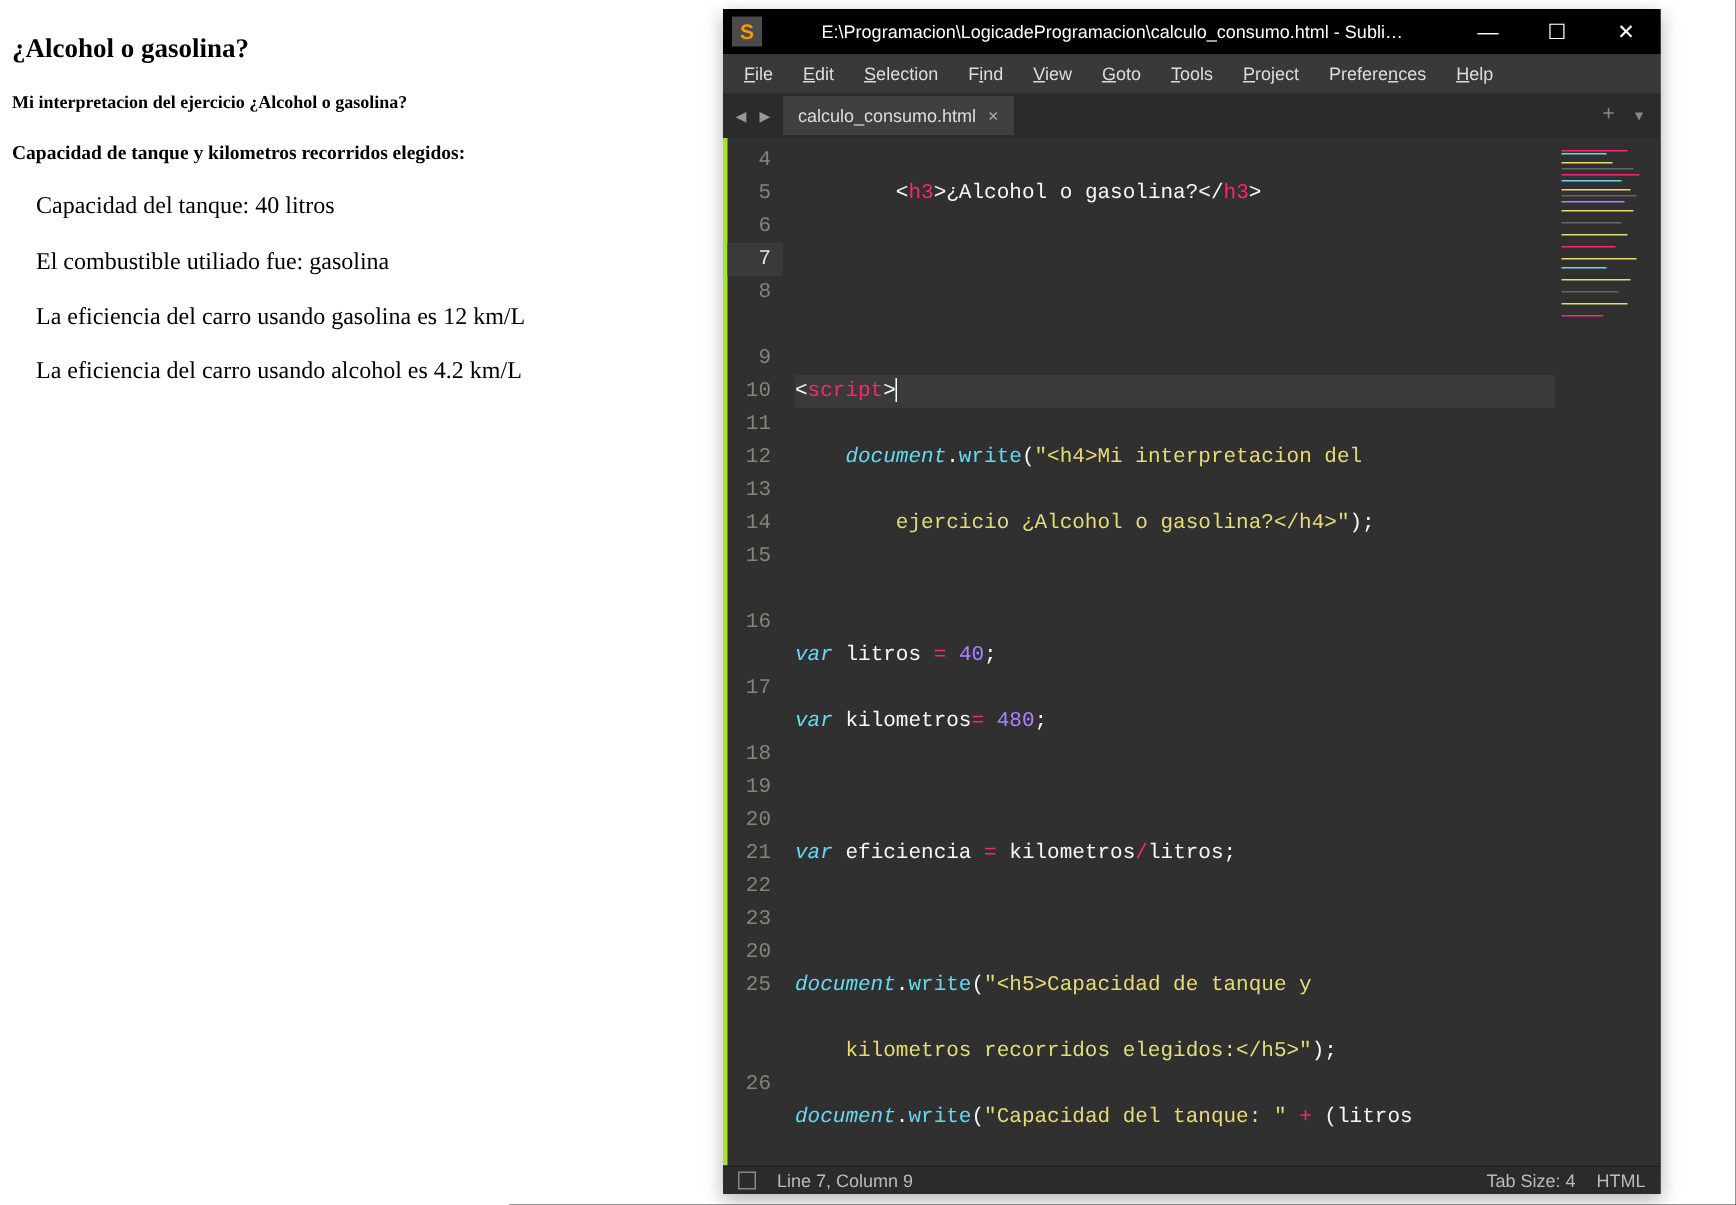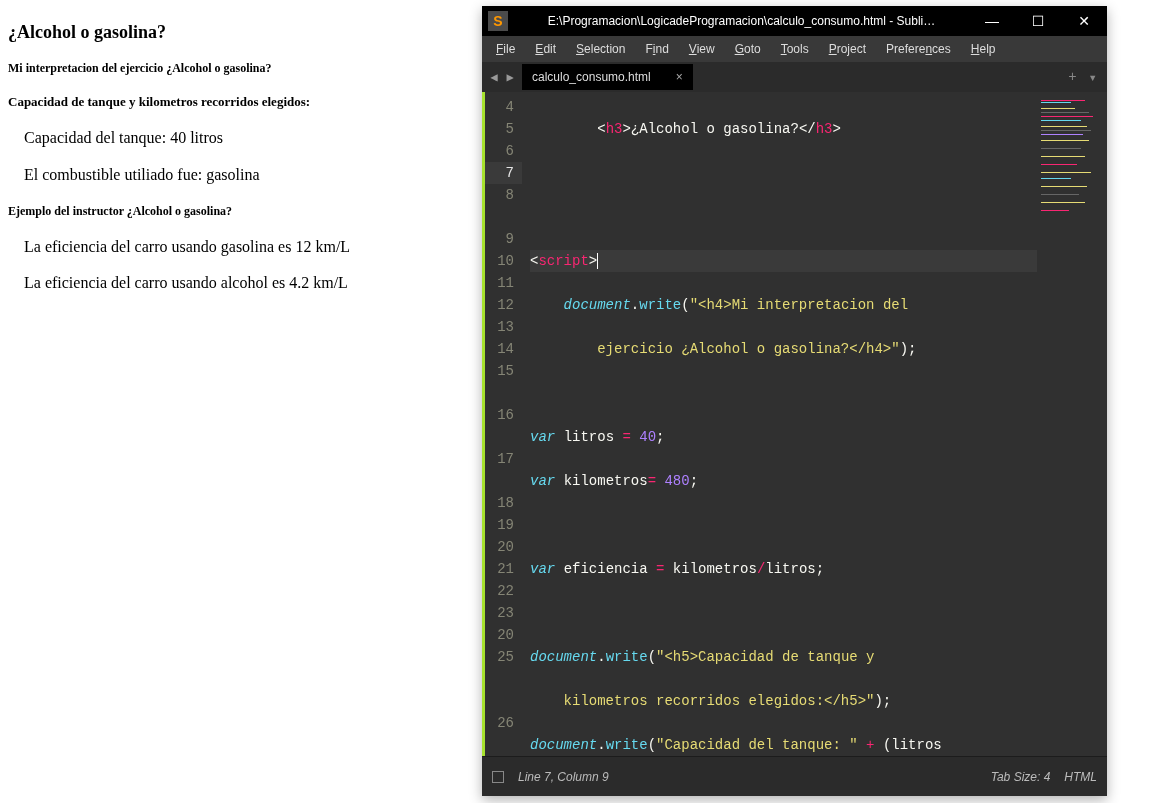--- a/index.html
+++ b/index.html
@@ -79,29 +79,29 @@
     background: #2b2b2b;
     height: 30px;
     display: flex;
     align-items: center;
     padding: 0 4px;
   }
   .tabbar .navarrow {
     width: 16px; color: #999; font-size: 12px; text-align: center;
   }
   .tab {
-    background: #000000;
+    background: #404040;
     height: 26px;
     display: flex; align-items: center;
     padding: 0 10px;
     font-family: "Segoe UI", sans-serif;
     font-size: 12px;
     color: #ddd;
     margin-left: 4px;
-    gap: 25px;
+    gap: 8px;
   }
   .tab .closex { color: #aaa; }
   .tabbar .spacer { flex: 1; }
   .tabbar .plus, .tabbar .dropdown { color: #888; padding: 0 6px; font-size: 14px; }
 
   .editor-wrap {
     flex: 1;
     display: flex;
     background: #303030;
     position: relative;
@@ -145,45 +145,43 @@
   .minimap {
     width: 70px;
     background: #303030;
     position: relative;
   }
   .minimap .mline {
     position: absolute; height: 1px; background: #666; left: 4px;
   }
 
   .statusbar {
-    height: 40px;
+    height: 19px;
     background: #2b2b2b;
     border-top: 1px solid #1c1c1c;
     display: flex;
     align-items: center;
     font-family: "Segoe UI", sans-serif;
     font-size: 12px;
     color: #bbb;
     padding: 0 10px;
     gap: 14px;
-    font-style: italic;
   }
   .statusbar .sq { width: 12px; height: 12px; border: 1px solid #888; }
   .statusbar .spacer { flex: 1; }
 </style>
 </head>
 <body>
 
 <div class="browser-page">
   <h3>¿Alcohol o gasolina?</h3>
   <h4>Mi interpretacion del ejercicio ¿Alcohol o gasolina?</h4>
   <h5>Capacidad de tanque y kilometros recorridos elegidos:</h5>
   <p>Capacidad del tanque: 40 litros</p>
   <p>El combustible utiliado fue: gasolina</p>
-  <h4 style="margin-top:18px">Ejemplo del instructor ¿Alcohol o gasolina?</h4>
   <p>La eficiencia del carro usando gasolina es 12 km/L</p>
   <p>La eficiencia del carro usando alcohol es 4.2 km/L</p>
 </div>
 
 <div class="sublime">
   <div class="titlebar">
     <div class="icon">S</div>
     <div class="title">E:\Programacion\LogicadeProgramacion\calculo_consumo.html - Subli…</div>
     <div class="winbtns">
       <div class="winbtn">—</div>

